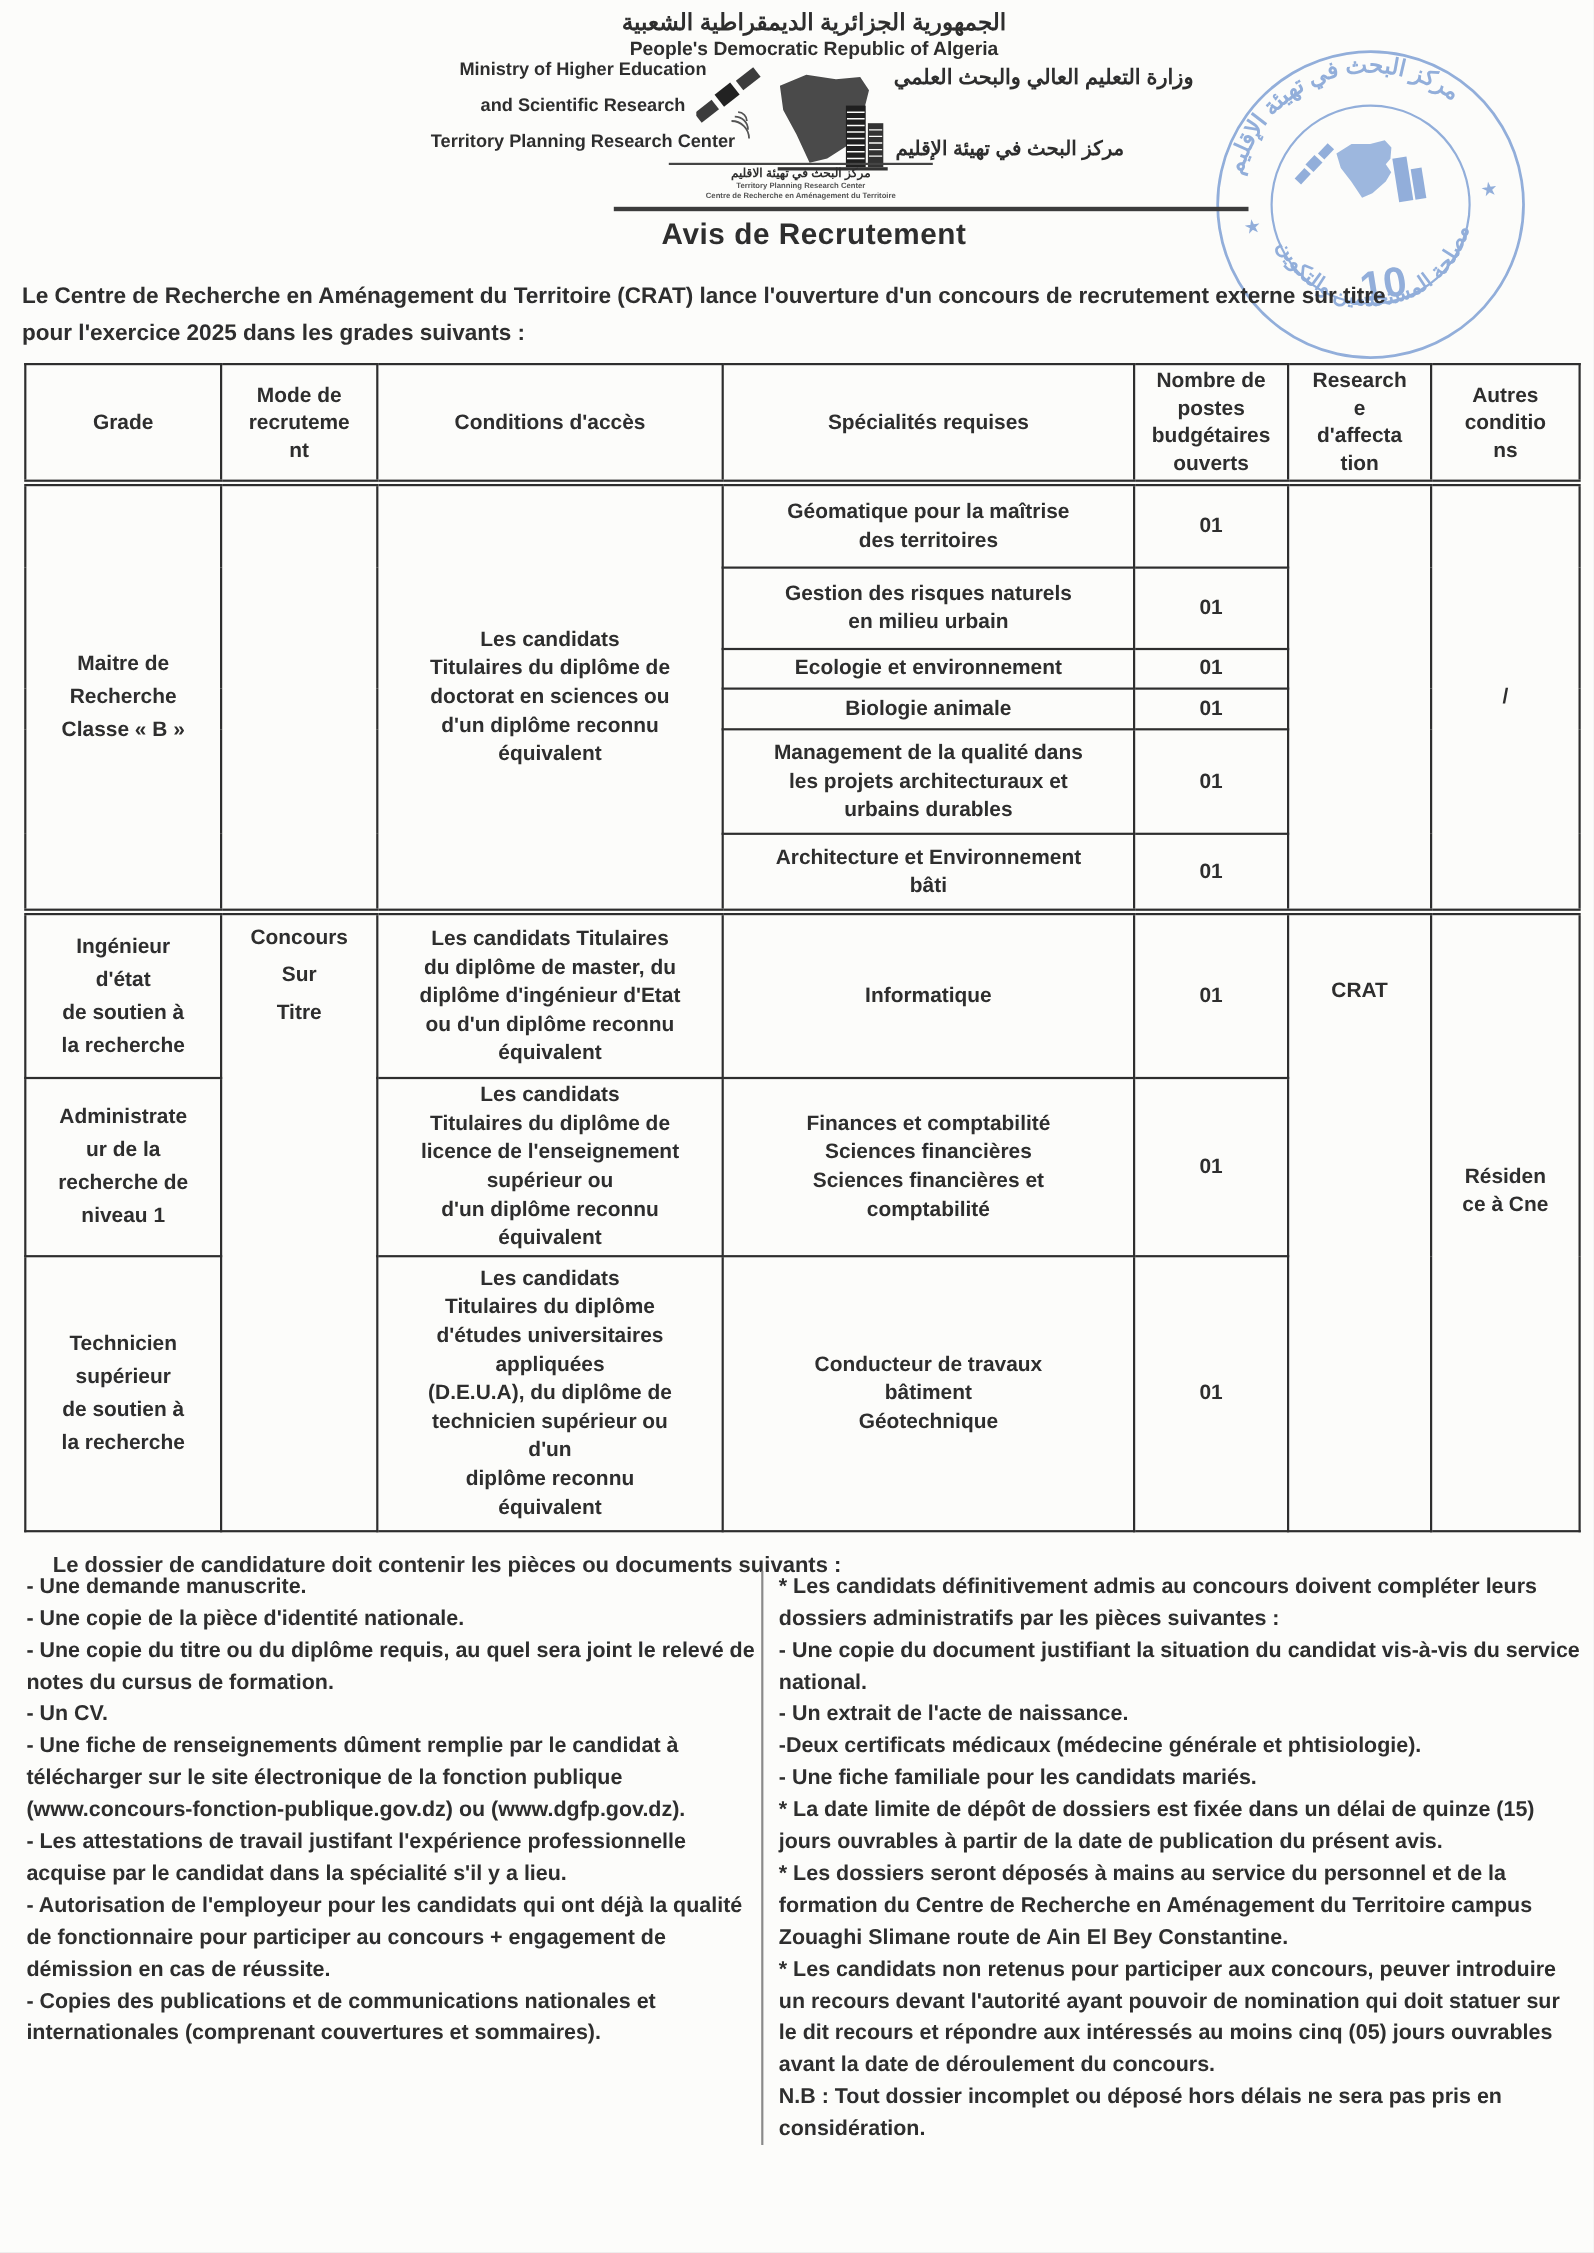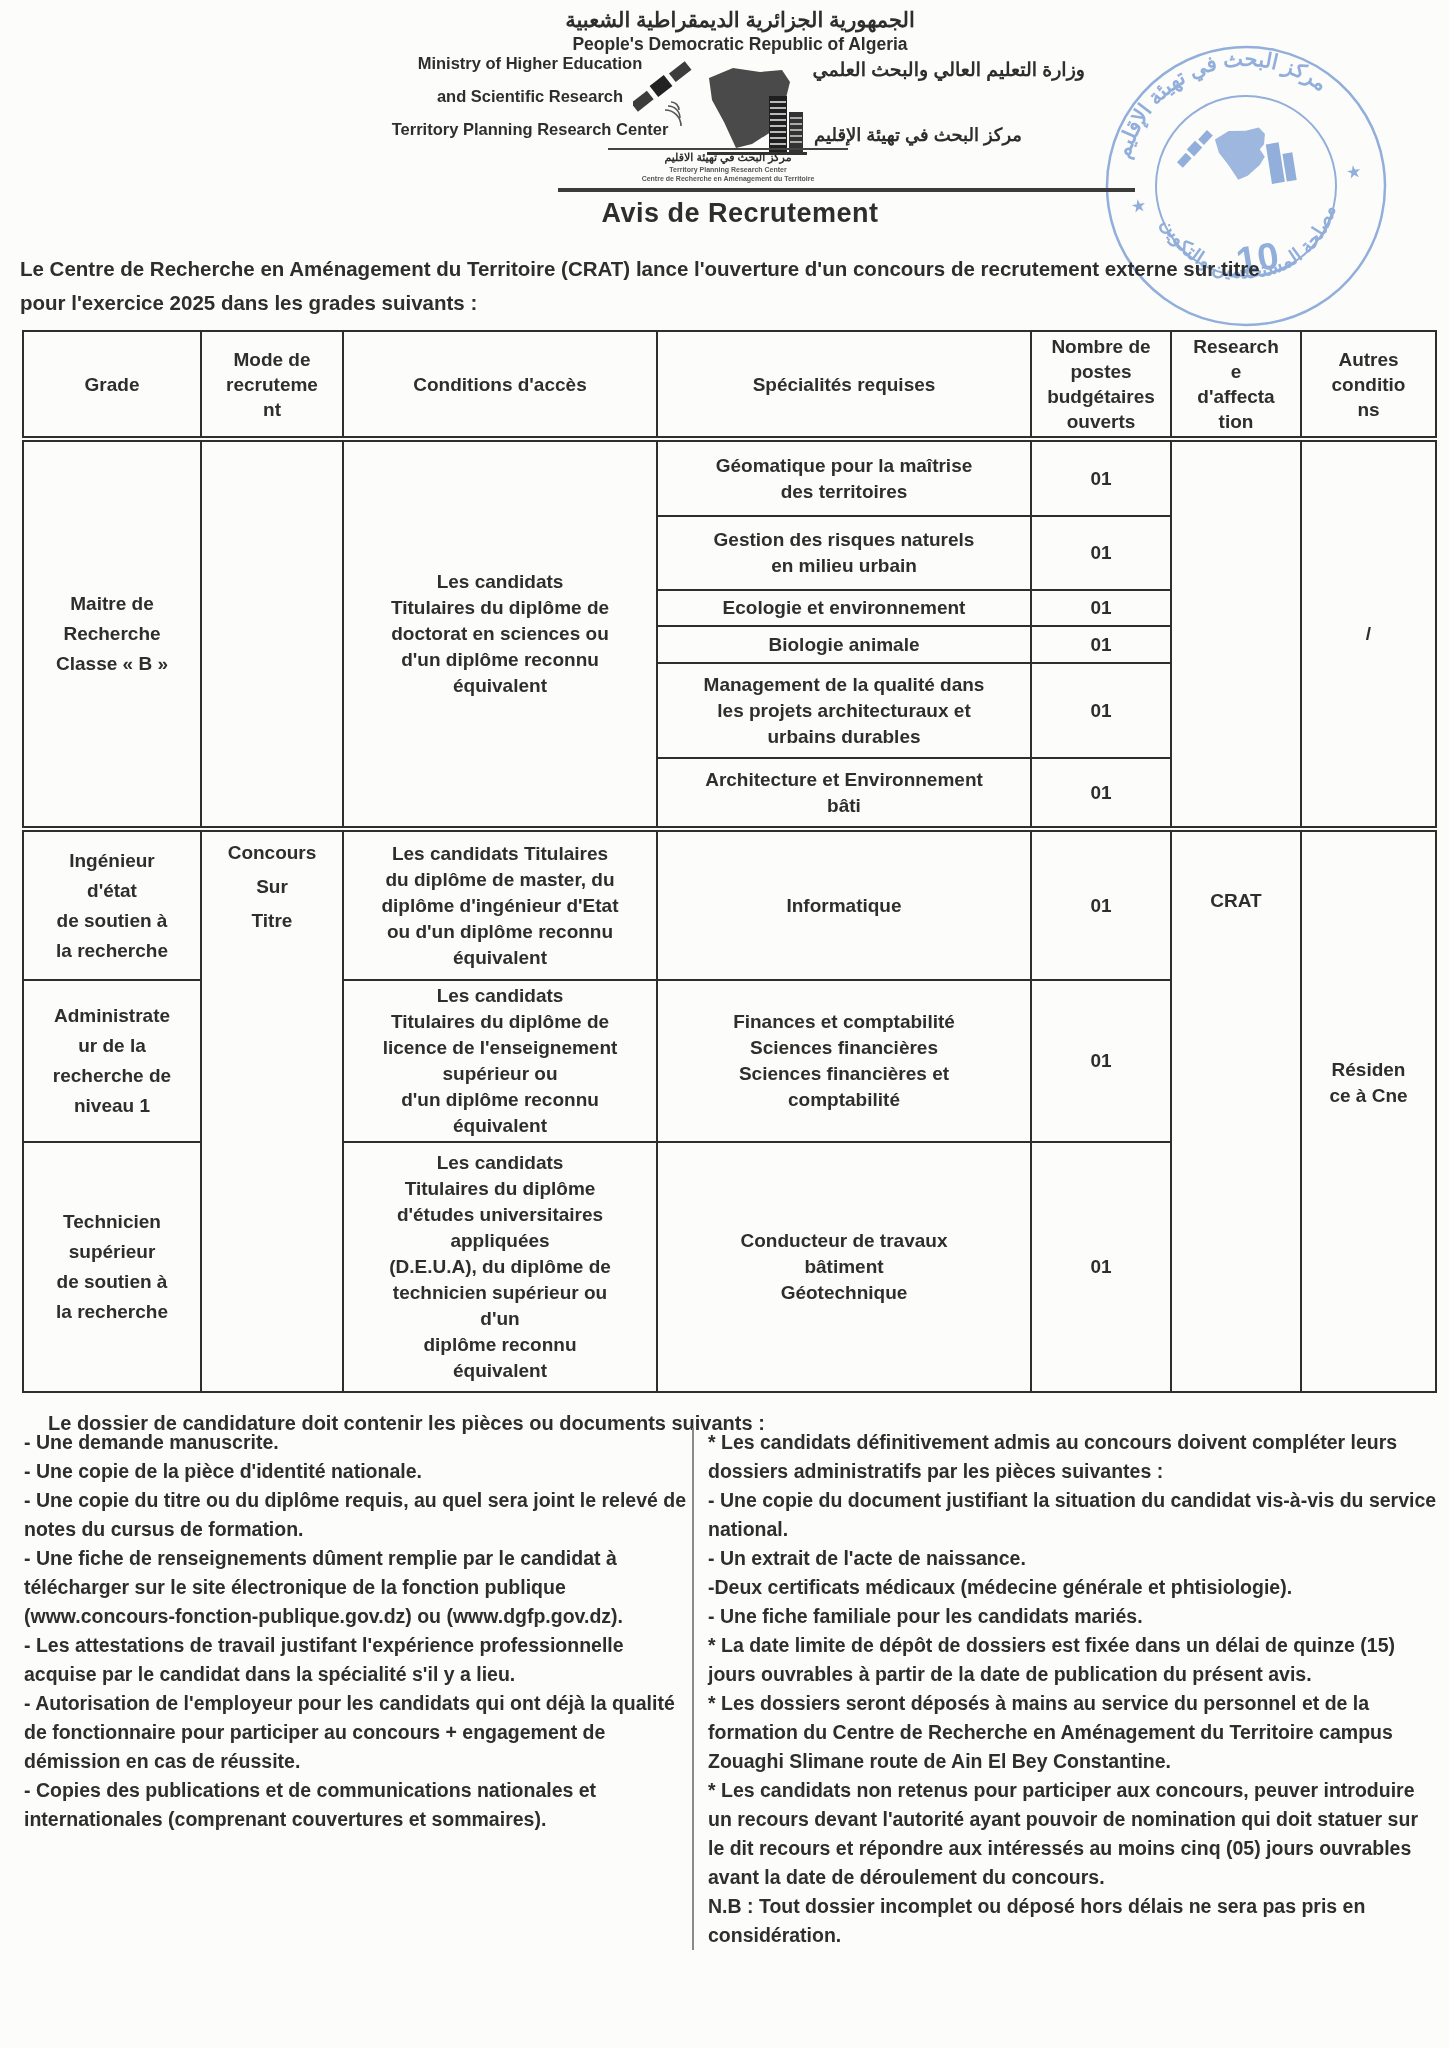--- a/index.html
+++ b/index.html
@@ -277,20 +277,21 @@
   </tbody>
     </table>
 
   <h2 class="abs docs-title">Le dossier de candidature doit contenir les pièces ou documents suivants :</h2>
 
   <div class="abs docs">
     <div class="doc-col left">
         <p class="doc-item">- Une demande manuscrite.</p>
         <p class="doc-item">- Une copie de la pièce d'identité nationale.</p>
         <p class="doc-item">- Une copie du titre ou du diplôme requis, au quel sera joint le relevé de notes du cursus de formation.</p>
+        <p class="doc-item">- Un CV.</p>
         <p class="doc-item">- Une fiche de renseignements dûment remplie par le candidat à télécharger sur le site électronique de la fonction publique (www.concours-fonction-publique.gov.dz) ou (www.dgfp.gov.dz).</p>
         <p class="doc-item">- Les attestations de travail justifant l'expérience professionnelle acquise par le candidat dans la spécialité s'il y a lieu.</p>
         <p class="doc-item">- Autorisation de l'employeur pour les candidats qui ont déjà la qualité de fonctionnaire pour participer au concours + engagement de démission en cas de réussite.</p>
         <p class="doc-item">- Copies des publications et de communications nationales et internationales (comprenant couvertures et sommaires).</p>
       </div>
     <div class="doc-divider"></div>
     <div class="doc-col right">
         <p class="doc-item">* Les candidats définitivement admis au concours doivent compléter leurs dossiers administratifs par les pièces suivantes :</p>
         <p class="doc-item">- Une copie du document justifiant la situation du candidat vis-à-vis du service national.</p>
         <p class="doc-item">- Un extrait de l'acte de naissance.</p>

